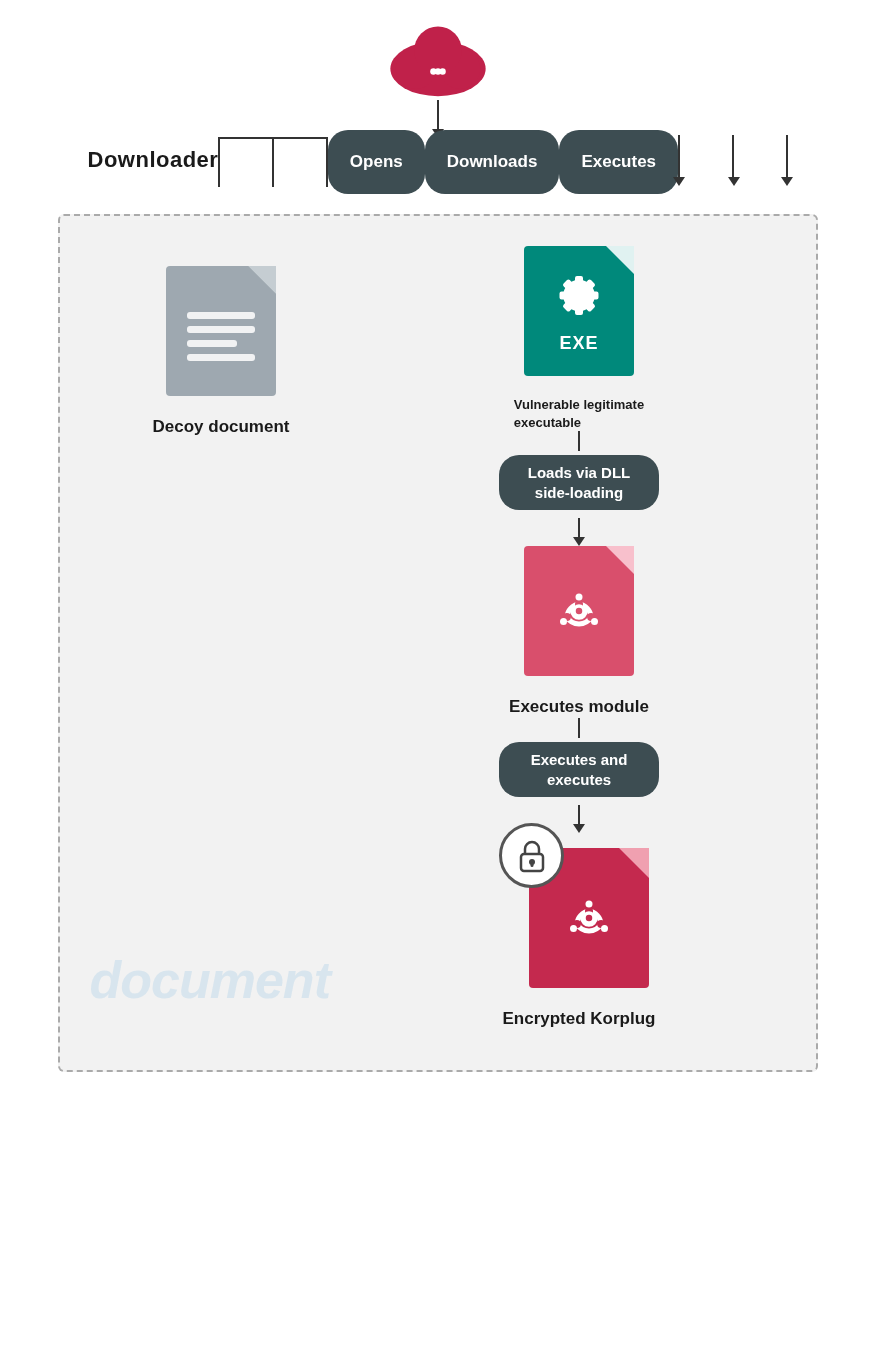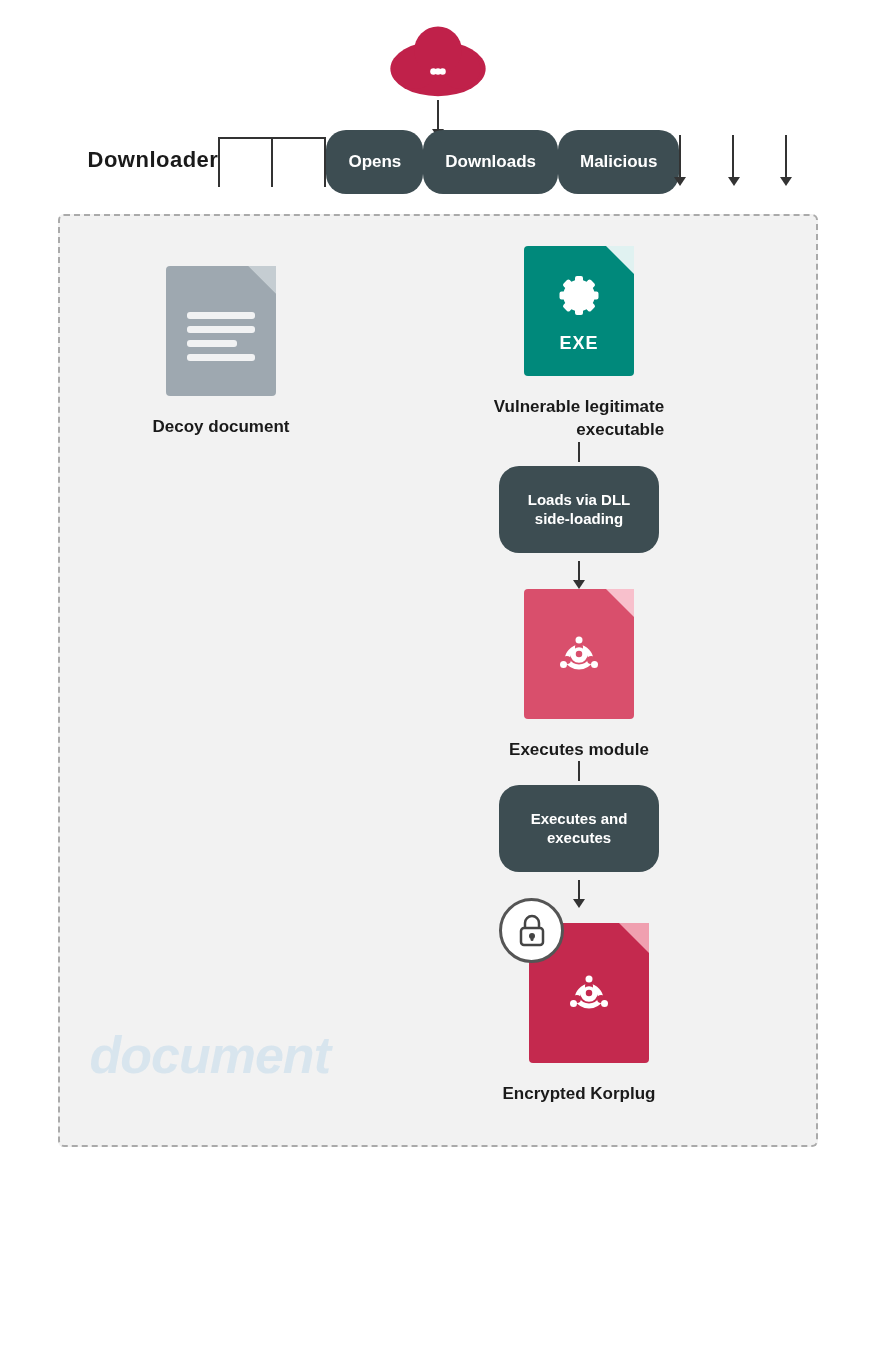--- a/index.html
+++ b/index.html
@@ -304,21 +304,21 @@
       bottom: -8px;
       left: -5px;
       border-left: 6px solid transparent;
       border-right: 6px solid transparent;
       border-top: 9px solid #333;
     }
     .action-pill {
       background: #3d4d52;
       color: #fff;
       border-radius: 20px;
-      padding: 24px 18px;
+      padding: 8px 18px;
       font-size: 15px;
       font-weight: 600;
       text-align: center;
       line-height: 1.3;
       white-space: nowrap;
       margin: 4px 0;
     }
     .action-pill.multiline {
       white-space: normal;
       width: 160px;
@@ -368,21 +368,21 @@
       <div style="position:absolute; top:0; left:0; width:2px; height:50px; background:#333;"></div>
 
       <div style="position:absolute; top:0; left:50%; transform:translateX(-50%); width:2px; height:50px; background:#333;"></div>
 
       <div style="position:absolute; top:0; right:0; width:2px; height:50px; background:#333;"></div>
     </div>
 
     <div class="pills-row" style="width:600px; margin-top:0; margin-bottom:0;">
       <div class="pill">Opens</div>
       <div class="pill">Downloads</div>
-      <div class="pill">Malicious</div>
+      <div class="pill">Executes</div>
     </div>
 
     <div style="position:relative; width:600px; height:55px;">
 
       <div style="position:absolute; top:0; left:0; width:2px; height:42px; background:#333;"></div>
       <div style="position:absolute; top:42px; left:-5px; border-left:6px solid transparent; border-right:6px solid transparent; border-top:9px solid #333;"></div>
 
       <div style="position:absolute; top:0; left:50%; transform:translateX(-50%); width:2px; height:42px; background:#333;"></div>
       <div style="position:absolute; top:42px; left:calc(50% - 5px); border-left:6px solid transparent; border-right:6px solid transparent; border-top:9px solid #333;"></div>
 
@@ -412,21 +412,21 @@
     <div class="right-col">
 
       <div class="file-exe">
         <div class="file-exe-fold"></div>
         <svg class="gear-icon-svg" viewBox="0 0 52 52" xmlns="http://www.w3.org/2000/svg">
           <path fill="white" d="M26 16a10 10 0 100 20 10 10 0 000-20zm0 16a6 6 0 110-12 6 6 0 010 12z"></path>
           <path fill="white" d="M43.5 22.5h-2.2a16 16 0 00-1.5-3.6l1.6-1.6a2 2 0 000-2.8l-3.4-3.4a2 2 0 00-2.8 0l-1.6 1.6a16 16 0 00-3.6-1.5v-2.2A2 2 0 0028 7h-4a2 2 0 00-2 2v2.2a16 16 0 00-3.6 1.5l-1.6-1.6a2 2 0 00-2.8 0l-3.4 3.4a2 2 0 000 2.8l1.6 1.6A16 16 0 0010.7 22.5H8.5A2 2 0 006.5 24.5v4a2 2 0 002 2h2.2a16 16 0 001.5 3.6l-1.6 1.6a2 2 0 000 2.8l3.4 3.4a2 2 0 002.8 0l1.6-1.6a16 16 0 003.6 1.5v2.2a2 2 0 002 2h4a2 2 0 002-2v-2.2a16 16 0 003.6-1.5l1.6 1.6a2 2 0 002.8 0l3.4-3.4a2 2 0 000-2.8l-1.6-1.6a16 16 0 001.5-3.6h2.2a2 2 0 002-2v-4a2 2 0 00-2-2z"></path>
         </svg>
         <div class="exe-label">EXE</div>
       </div>
-      <div class="icon-label" style="font-size:17px; text-align:right; line-height:1.35; font-weight:700;">Vulnerable legitimate<br>executable</div>
+      <div class="icon-label" style="font-size:13px; text-align:left; line-height:1.35; font-weight:700;">Vulnerable legitimate<br>executable</div>
 
       <div class="arrow-with-pill">
         <div class="arrow-line-top"></div>
         <div class="action-pill multiline" style="text-align:center;">Loads via DLL
 side-loading</div>
         <div class="arrow-line-bottom" style="margin-top:4px;"></div>
       </div>
       <div style="height:8px;"></div>
 
       <div class="file-pink">

